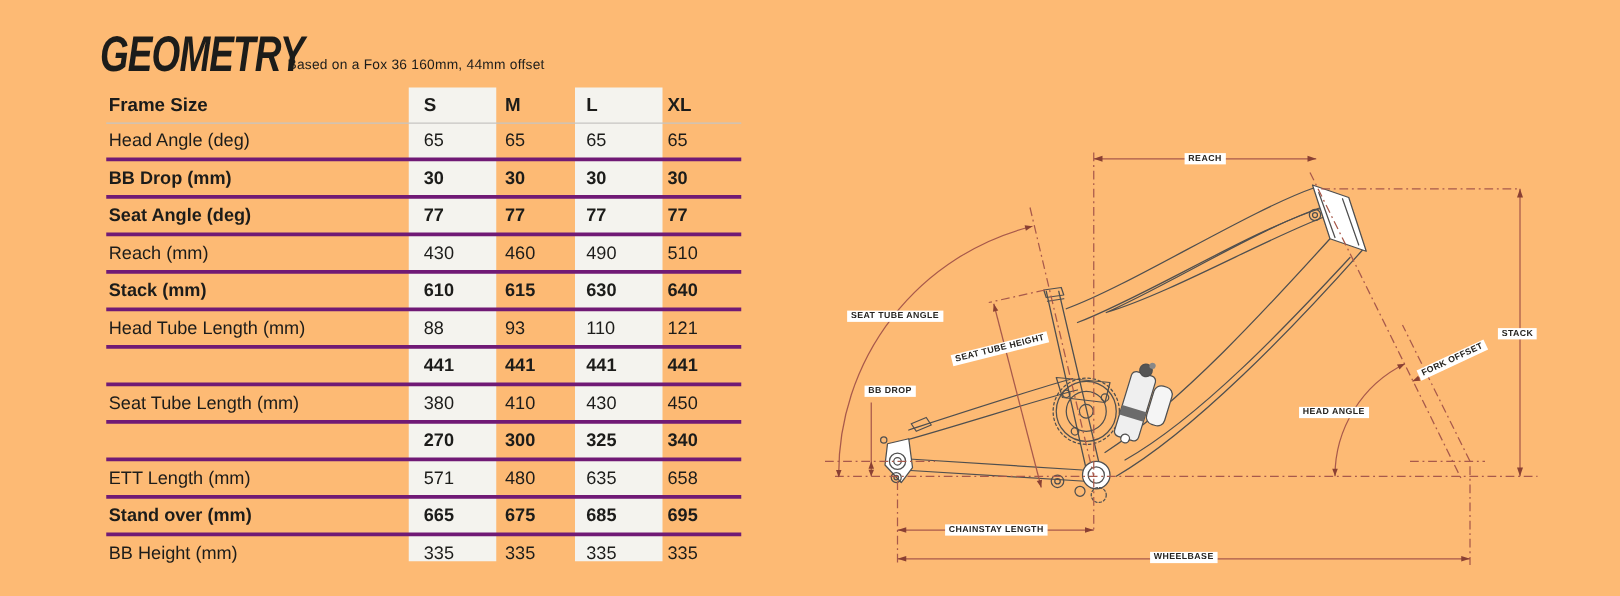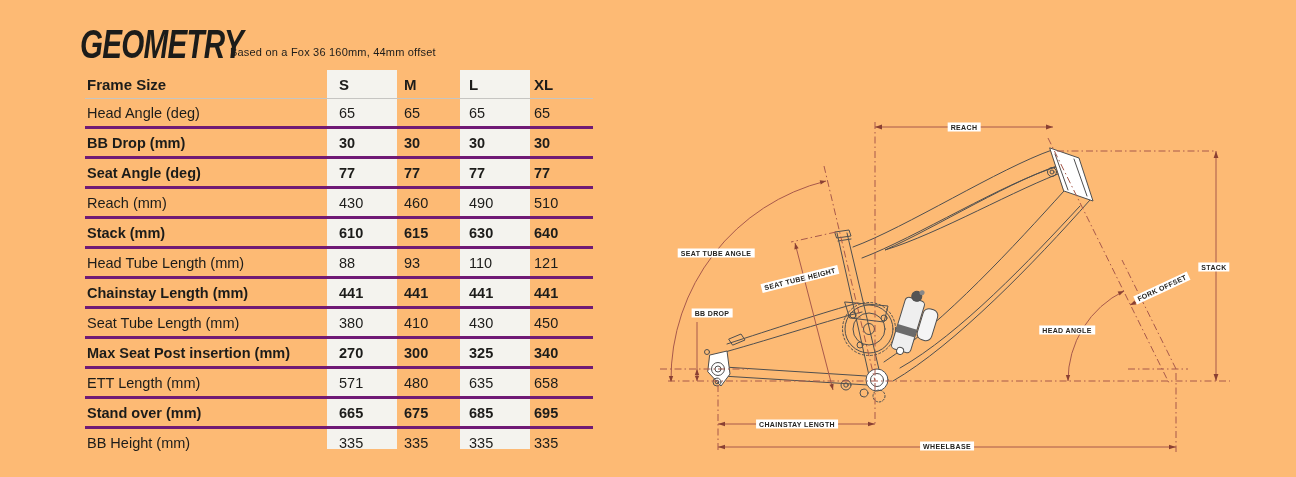--- a/index.html
+++ b/index.html
@@ -88,35 +88,33 @@
           <span class="c v3">640</span>
         </div>
         <div class="trow">
           <span class="c lab">Head Tube Length (mm)</span>
           <span class="c v0">88</span>
           <span class="c v1">93</span>
           <span class="c v2">110</span>
           <span class="c v3">121</span>
         </div>
         <div class="trow bold">
-          <span class="c lab">Chainstay Length (mm)</span>
           <span class="c v0">441</span>
           <span class="c v1">441</span>
           <span class="c v2">441</span>
           <span class="c v3">441</span>
         </div>
         <div class="trow">
           <span class="c lab">Seat Tube Length (mm)</span>
           <span class="c v0">380</span>
           <span class="c v1">410</span>
           <span class="c v2">430</span>
           <span class="c v3">450</span>
         </div>
         <div class="trow bold">
-          <span class="c lab">Max Seat Post insertion (mm)</span>
           <span class="c v0">270</span>
           <span class="c v1">300</span>
           <span class="c v2">325</span>
           <span class="c v3">340</span>
         </div>
         <div class="trow">
           <span class="c lab">ETT Length (mm)</span>
           <span class="c v0">571</span>
           <span class="c v1">480</span>
           <span class="c v2">635</span>

